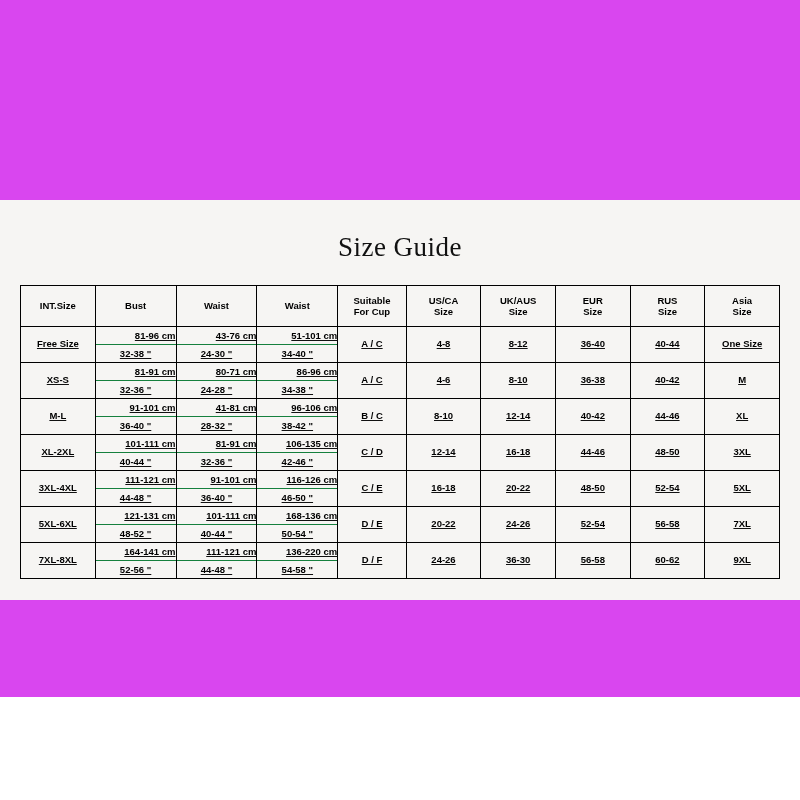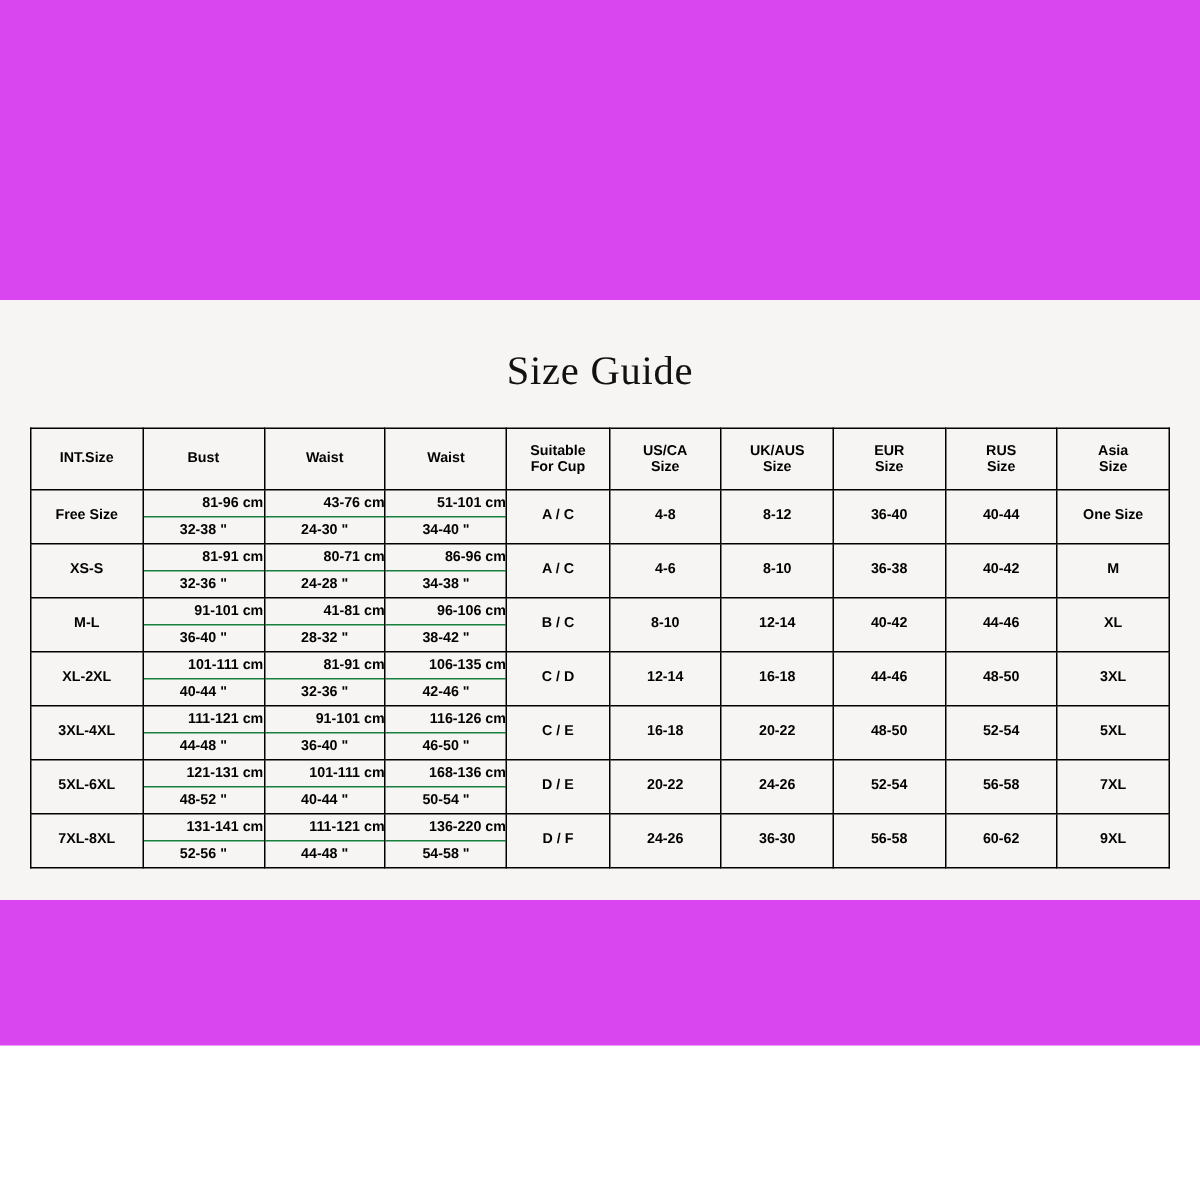--- a/index.html
+++ b/index.html
@@ -96,20 +96,21 @@
     text-align: right;
   }
   .meas-in {
     display: block;
     height: 17px;
     line-height: 17px;
     font-size: 9.5px;
   }
   tbody tr {
     height: 36px;
+    text-decoration: underline;
   }
   .hdr-two-line {
     display: block;
     line-height: 1.2;
   }
 </style>
 </head>
 <body>
 
 <div class="page">
@@ -338,21 +339,21 @@
           <td>24-26</td>
           <td>52-54</td>
           <td>56-58</td>
           <td>7XL</td>
         </tr>
 
         <tr>
           <td class="label-cell">7XL-8XL</td>
           <td class="meas">
             <span class="meas-inner">
-              <span class="meas-cm">131-141 cm</span>
+              <span class="meas-cm">164-141 cm</span>
               <span class="meas-in">52-56 "</span>
             </span>
           </td>
           <td class="meas">
             <span class="meas-inner">
               <span class="meas-cm">111-121 cm</span>
               <span class="meas-in">44-48 "</span>
             </span>
           </td>
           <td class="meas">

